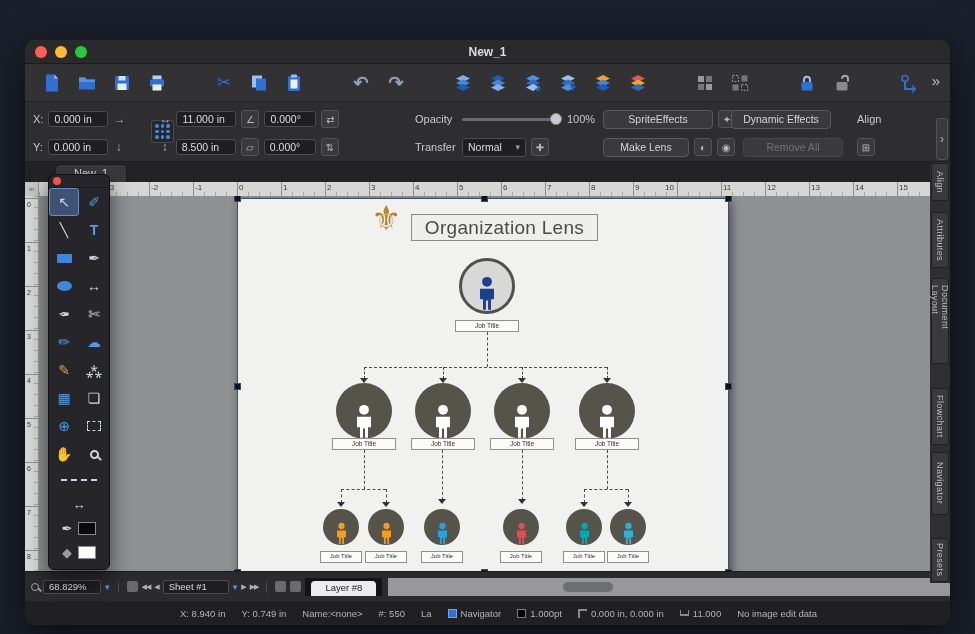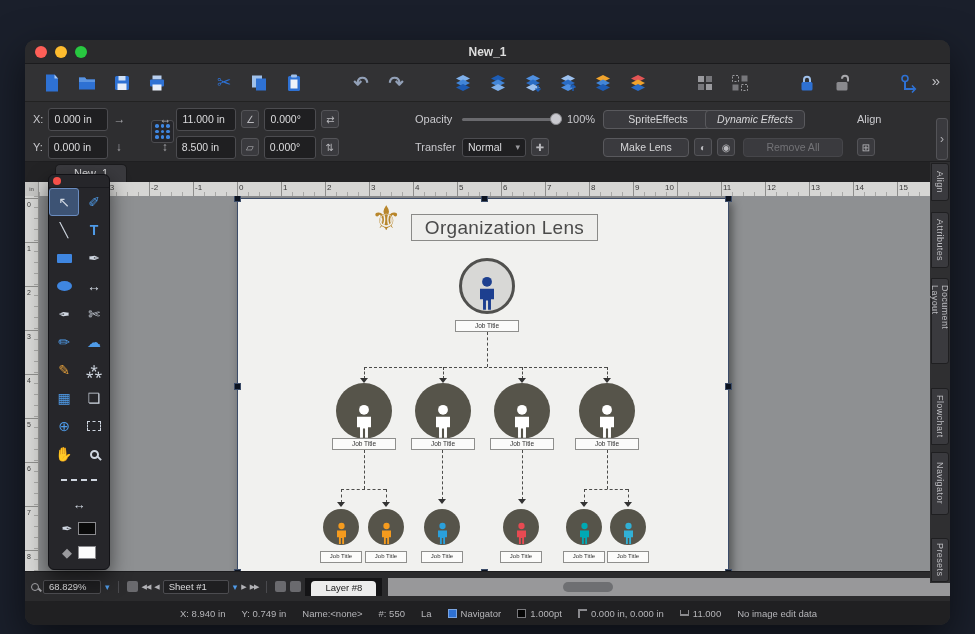--- a/index.html
+++ b/index.html
@@ -21,21 +21,21 @@
     border-radius:4px;flex:none;}
   .grp{margin-left:32px;}
   .glyph-blue{color:#2e71d3;font-size:17px;}
   .glyph-steel{color:#93a1b8;font-size:18px;font-weight:bold;}
   .more-btn{position:absolute;right:6px;top:8px;color:#c2c2c6;font-size:15px;width:16px;text-align:center;}
   
   .toolbar2{height:60px;background:#2e2e30;border-bottom:1px solid #1f1f21;flex:none;position:relative;
     font-size:11px;color:#c9c9cd;}
   .t2-row{position:absolute;display:flex;align-items:center;gap:5px;height:22px;}
   .fld{background:#1f1f21;border:1px solid #4c4c50;border-radius:3px;color:#dcdcde;font-size:10.5px;
-    padding:2px 5px;height:23px;font-family:"Liberation Sans",sans-serif;}
+    padding:2px 5px;height:16px;font-family:"Liberation Sans",sans-serif;}
   .w58{width:60px}.w52{width:52px}.w64{width:64px}
   .aro{color:#a9a9ad;font-size:12px;width:12px;text-align:center;}
   .mbtn{width:18px;height:18px;background:#3a3a3e;border:1px solid #545458;border-radius:3px;color:#b9b9bd;
     font-size:10px;display:flex;align-items:center;justify-content:center;flex:none;}
   .btn{background:#3a3a3e;border:1px solid #59595d;border-radius:4px;color:#d6d6d8;font-size:10.5px;
     height:19px;display:flex;align-items:center;justify-content:center;padding:0 10px;}
   .btn.disabled{color:#737377;border-color:#46464a;}
   .spacer24{width:24px;}
   .refgrid{position:absolute;left:126px;top:18px;width:23px;height:23px;background:#26262a;
     border:1px solid #4c4c50;border-radius:3px;display:grid;grid-template-columns:repeat(3,1fr);padding:3px;gap:2px;}
@@ -366,21 +366,21 @@
         </span>
     </div>
 
     <div class="t2-row" style="left:578px;top:6px;">
       <span class="btn" style="width:110px">SpriteEffects</span>
       <span class="mbtn">
           <span>✦</span>
         </span>
     </div>
 
-    <div class="t2-row" style="left:680px;top:6px;font-style:italic;">
+    <div class="t2-row" style="left:706px;top:6px;">
       <span class="btn" style="width:100px">Dynamic Effects</span>
     </div>
     <div class="t2-row" style="left:718px;top:34px;">
       <span class="btn disabled" style="width:100px">Remove All</span>
     </div>
 
     <div class="t2-row" style="left:832px;top:6px;">
       <span>Align</span>
     </div>
     <div class="t2-row" style="left:832px;top:34px;">

